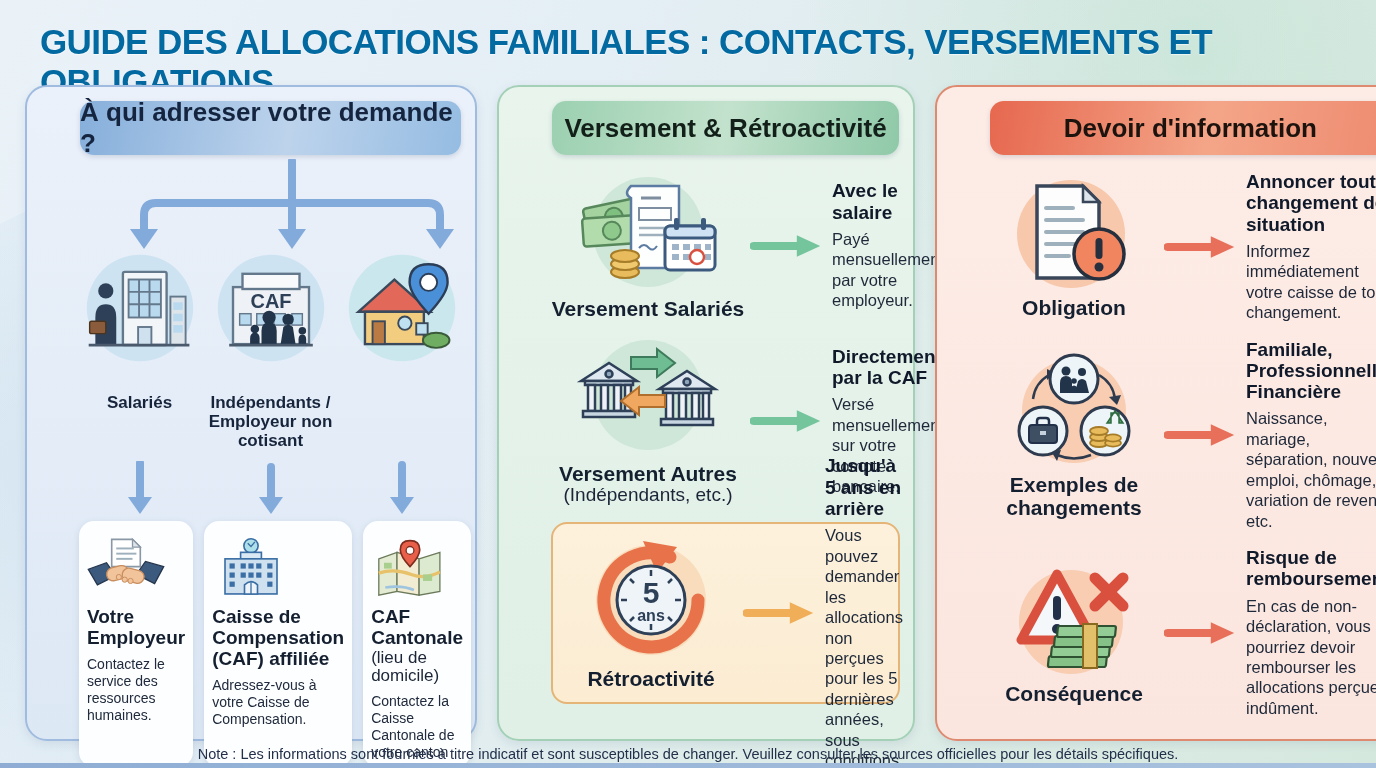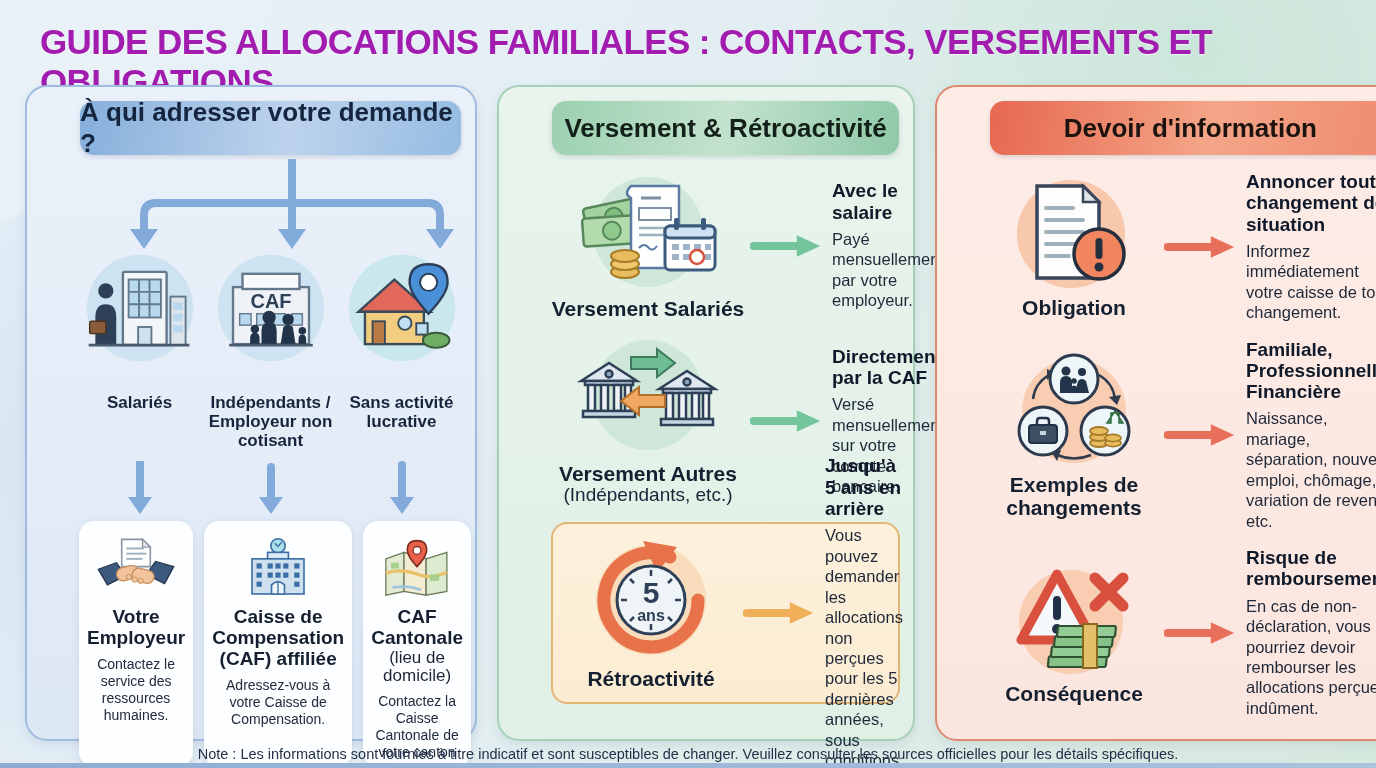--- a/index.html
+++ b/index.html
@@ -9,21 +9,21 @@
     color:#1d2a40;
     background:linear-gradient(118deg,#eaf2f8 0%,#e4eef5 35%,#ddecE7 70%,#d5e8de 100%);
     position:relative;
   }
   .bg-swoosh1{position:absolute;left:-180px;top:180px;width:700px;height:700px;border-radius:50%;
     background:radial-gradient(circle at 40% 40%, rgba(190,215,235,.45), rgba(190,215,235,0) 70%);}
   .bg-swoosh2{position:absolute;right:-120px;top:-260px;width:760px;height:620px;border-radius:50%;
     background:radial-gradient(circle at 60% 50%, rgba(188,224,205,.5), rgba(188,224,205,0) 72%);}
   .page{position:absolute;inset:0;}
   .title{position:absolute;left:40px;top:22px;width:1300px;font-size:35px;font-weight:800;
-    letter-spacing:-.6px;color:#a21caf;text-shadow:0 1px 1px rgba(255,255,255,.65);}
+    letter-spacing:-.6px;color:#0369a1;text-shadow:0 1px 1px rgba(255,255,255,.65);}
   .panels{position:absolute;left:25px;top:85px;right:25px;height:656px;display:flex;gap:20px;}
   .panel{border-radius:22px;position:relative;box-shadow:0 3px 10px rgba(70,95,135,.12);padding-left:39px;}
   .panel-blue{width:452px;background:linear-gradient(180deg,#ebf1fa,#dde8f5);border:2px solid #9fbbdf;}
   .panel-green{width:418px;background:linear-gradient(180deg,#e8f4ec,#e0f0e6);border:2px solid #a3d0b6;}
   .panel-red{flex:1;background:linear-gradient(180deg,#fdece6,#fbe6df);border:2px solid #dd8a70;}
   .phead{margin:14px 14px 4px;height:54px;border-radius:14px;display:flex;align-items:center;justify-content:center;
     font-weight:800;font-size:26px;box-shadow:0 2px 5px rgba(60,80,110,.18);}
   .phead.blue{background:linear-gradient(100deg,#86afdb,#bdd3ec 55%,#95bce2);color:#15253f;}
   .phead.green{background:linear-gradient(100deg,#9bd0b0,#c3e2cd 50%,#8fc9a8);color:#132019;}
   .phead.red{background:linear-gradient(100deg,#e6684f,#f4a588 55%,#ee8b70);color:#1d130e;}
@@ -31,21 +31,21 @@
   
   .p1-arrows{display:block;margin:0 auto;}
   .p1-cols{display:flex;padding:0 8px;}
   .p1-col{flex:1;display:flex;flex-direction:column;align-items:center;gap:8px;}
   .p1-col .bigicon{width:114px;height:114px;}
   .p1-label{margin-top:20px;font-size:17px;font-weight:800;text-align:center;line-height:1.12;color:#17253c;min-height:74px;}
   .p1-downs{display:flex;height:56px;padding:0 8px;margin-top:-6px;}
   .p1-downs div{flex:1;display:flex;justify-content:center;}
   .p1-cards{display:flex;gap:11px;margin:4px 13px 0;}
   .card{flex:1;background:#fdfeff;border-radius:15px;box-shadow:0 2px 7px rgba(70,95,135,.14);
-    padding:14px 8px 10px;text-align:center;height:246px;}
+    padding:14px 8px 10px;text-align:left;height:246px;}
   .card svg{width:78px;height:62px;}
   .card-title{font-size:19px;font-weight:800;line-height:1.1;color:#141f30;margin-top:6px;}
   .card-sub{font-size:17px;color:#1b2537;line-height:1.1;}
   .card-body{font-size:14px;color:#202b3d;line-height:1.22;margin-top:7px;}
 
   
   .row{display:flex;align-items:center;padding:0 12px;margin-top:16px;}
   .icon-block{display:flex;flex-direction:column;align-items:center;flex-shrink:0;}
   .p2 .icon-block{width:196px;}
   .p3 .icon-block{width:172px;}
@@ -143,21 +143,20 @@
             <circle cx="60" cy="60" r="56" fill="#cbe7ee"></circle>
             <polygon points="14,64 52,30 90,64" fill="#e2695a" stroke="#3a4a5c" stroke-width="2.5"></polygon>
             <rect x="21" y="64" width="62" height="34" fill="#f3cd7f" stroke="#3a4a5c" stroke-width="2.5"></rect>
             <rect x="29" y="74" width="13" height="24" fill="#b97a44" stroke="#3a4a5c" stroke-width="2"></rect>
             <circle cx="63" cy="76" r="7" fill="#bfe0f0" stroke="#3a4a5c" stroke-width="2"></circle>
             <rect x="75" y="76" width="12" height="12" fill="#bfe0f0" stroke="#3a4a5c" stroke-width="2"></rect>
             <ellipse cx="96" cy="94" rx="14" ry="8" fill="#6fae62" stroke="#3a5a3a" stroke-width="2"></ellipse>
             <path d="M88 14 q20 0 20 19 q0 12 -20 33 q-20 -21 -20 -33 q0 -19 20 -19 Z" fill="#4a90d9" stroke="#2c3e57" stroke-width="2.5"></path>
             <circle cx="88" cy="33" r="9" fill="#ffffff" stroke="#2c3e57" stroke-width="2"></circle>
           </svg>
-          <div class="p1-label">Sans activité lucrative</div>
         </div>
       </div>
 
       <div class="p1-downs">
         <div>
             <svg width="24" height="54" viewBox="0 0 24 54">
           <line x1="12" y1="2" x2="12" y2="36" stroke="#82aadb" stroke-width="8" stroke-linecap="round"></line>
           <polygon points="0,36 24,36 12,53" fill="#82aadb"></polygon>
             </svg>
           </div>

